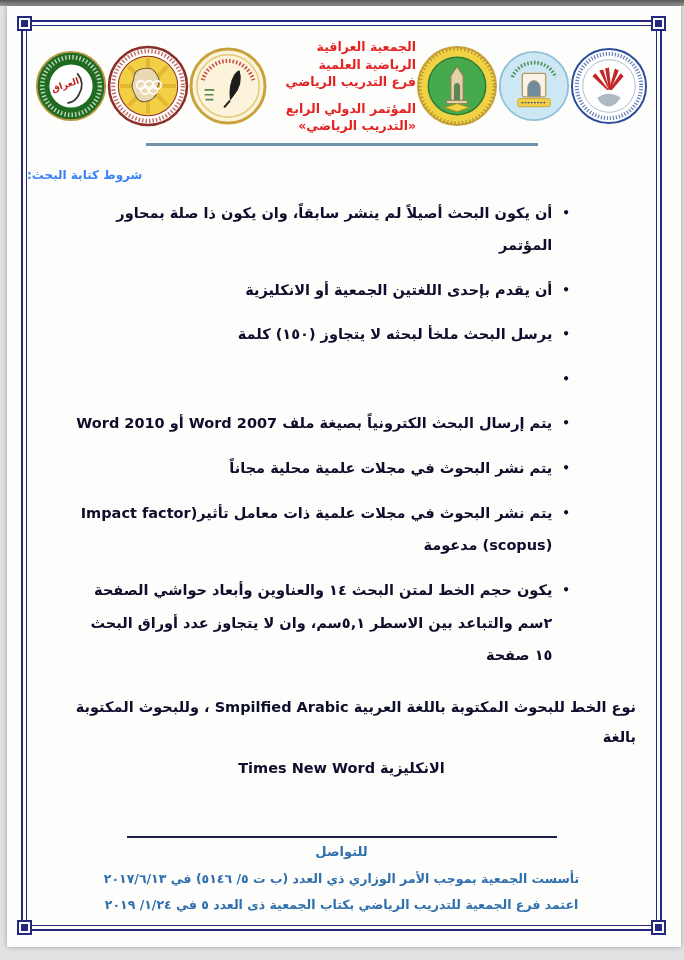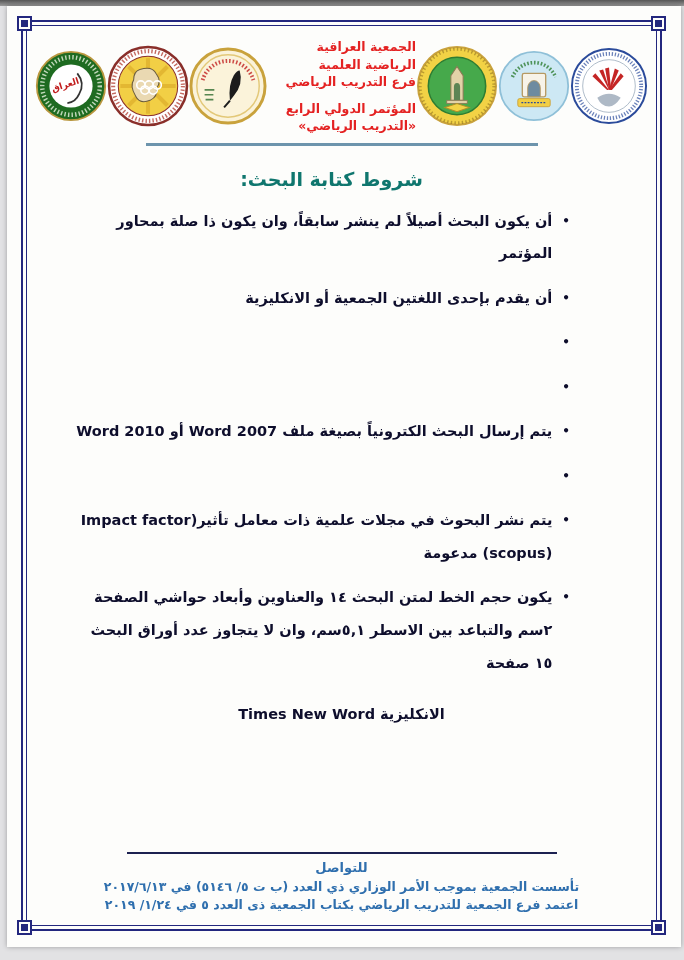--- a/index.html
+++ b/index.html
@@ -24,43 +24,43 @@
   
   .logos{direction:ltr;display:flex;align-items:center;justify-content:space-between;
     padding:12px 8px 2px 8px;}
   .logo{flex:0 0 auto;display:block;}
   .conf-title{direction:rtl;color:#e42222;font-weight:bold;text-align:right;
     font-size:12.5px;line-height:1.4;width:156px;}
   .conf-title .gap{height:9px;}
   .header-rule{height:3px;background:#6d94ac;width:392px;margin:6px auto 0 auto;}
 
   
-  .section-title{color:#0f766e;font-weight:bold;font-size:19px;
-    text-align:center;padding:22px 20px 0 0;}
+  .section-title{color:#3b82f6;font-weight:bold;font-size:12px;
+    text-align:left;padding:22px 20px 0 0;}
 
   
   .bullets{padding:15px 86px 0 44px;}
   .bullet-row{display:flex;gap:10px;margin-bottom:12px;
     font-size:14.5px;font-weight:bold;color:#0e0e2c;line-height:2.25;
     text-align:right;}
   .dot{flex:0 0 auto;font-size:12px;line-height:2.7;}
 
   
   .font-note{padding:8px 20px 0 20px;font-size:14.5px;font-weight:bold;color:#0e0e2c;}
   .fn1{text-align:right;line-height:2.1;}
   .fn2{text-align:center;line-height:2.1;}
 
   .spacer{flex:1;}
 
   
   .footer{padding-bottom:10px;}
   .footer-rule{width:430px;height:2px;background:#1c2150;margin:0 auto 5px auto;}
   .contact{display:flex;justify-content:center;gap:9px;align-items:baseline;
     color:#2f6fae;font-weight:bold;font-size:13px;line-height:1.4;}
-  .fline{text-align:center;color:#2f6fae;font-weight:bold;font-size:12.5px;line-height:1.5;}
+  .fline{text-align:center;color:#2f6fae;font-weight:bold;font-size:12.5px;line-height:1.5;margin-top:8px;}
 </style>
 </head>
 <body>
 
 <div class="top-strip"></div>
 
 <div class="page">
   <div class="frame">
     <div class="corner c-tl"></div>
     <div class="corner c-tr"></div>
@@ -152,42 +152,45 @@
       <div class="bullet-row">
         <span class="dot">•</span>
         <span class="bt">أن يكون البحث أصيلاً لم ينشر سابقاً، وان يكون ذا صلة بمحاور المؤتمر</span>
       </div>
       <div class="bullet-row">
         <span class="dot">•</span>
         <span class="bt">أن يقدم بإحدى اللغتين الجمعية أو الانكليزية</span>
       </div>
       <div class="bullet-row">
         <span class="dot">•</span>
+        <span class="bt">يرسل البحث ملخأ لبحثه لا يتجاوز (١٥٠) كلمة</span>
       </div>
       <div class="bullet-row">
         <span class="dot">•</span>
       </div>
       <div class="bullet-row">
         <span class="dot">•</span>
         <span class="bt">يتم إرسال البحث الكترونياً بصيغة ملف Word 2007 أو Word 2010</span>
       </div>
       <div class="bullet-row">
         <span class="dot">•</span>
+        <span class="bt">يتم نشر البحوث في مجلات علمية محلية مجاناً</span>
       </div>
       <div class="bullet-row">
         <span class="dot">•</span>
         <span class="bt">يتم نشر البحوث في مجلات علمية ذات معامل تأثير(Impact factor (scopus)  مدعومة</span>
       </div>
       <div class="bullet-row">
         <span class="dot">•</span>
         <span class="bt">يكون حجم الخط لمتن البحث ١٤ والعناوين وأبعاد حواشي الصفحة ٢سم والتباعد بين الاسطر ٥,١سم، وان لا يتجاوز عدد أوراق البحث ١٥ صفحة</span>
       </div>
     </div>
 
     <div class="font-note">
+      <div class="fn1">نوع الخط للبحوث المكتوبة باللغة العربية Smpilfied Arabic ، وللبحوث المكتوبة بالغة</div>
       <div class="fn2">الانكليزية Times New Word</div>
     </div>
 
     <div class="spacer"></div>
 
     <div class="footer">
       <div class="footer-rule"></div>
       <div class="contact">
         <span>للتواصل</span>
       </div>

